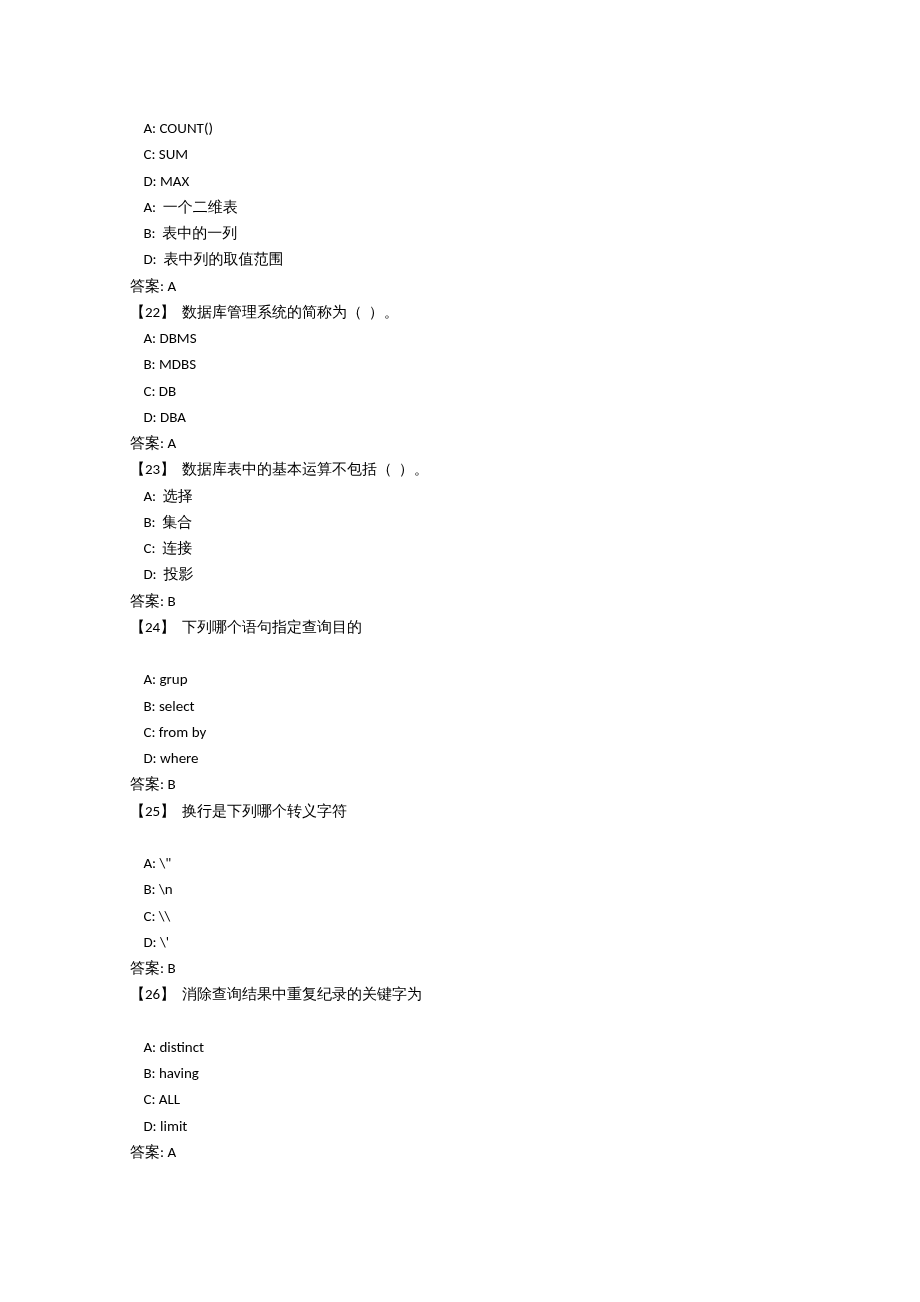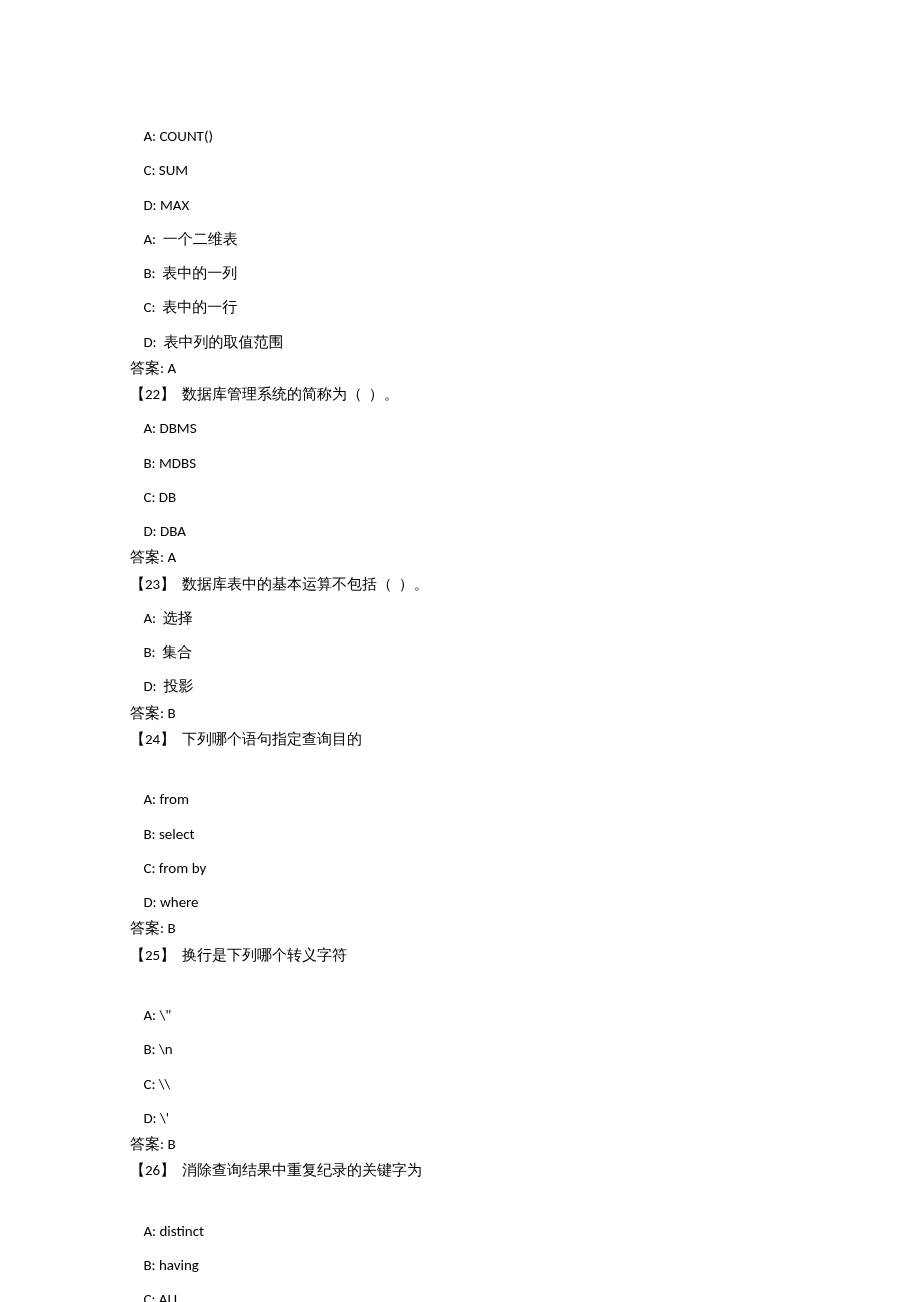--- a/index.html
+++ b/index.html
@@ -14,49 +14,48 @@
       color: #000000;
       line-height: 1.75;
       padding: 115px 130px 60px 130px;
       width: 920px;
     }
     .line {
       white-space: pre;
     }
     .option {
       padding-left: 10px;
-      margin-top: 8px;
     }
   </style>
 </head>
 <body>
 
 <div id="content">
     <div class="line option"> A: COUNT()</div>
     <div class="line option"> C: SUM</div>
     <div class="line option"> D: MAX</div>
     <div class="line option"> A:  一个二维表</div>
     <div class="line option"> B:  表中的一列</div>
-    <div class="line option"> C:  表中的一行</div>
     <div class="line option"> D:  表中列的取值范围</div>
     <div class="line">答案: A</div>
     <div class="line">【22】  数据库管理系统的简称为（  ）。</div>
     <div class="line option"> A: DBMS</div>
     <div class="line option"> B: MDBS</div>
     <div class="line option"> C: DB</div>
     <div class="line option"> D: DBA</div>
     <div class="line">答案: A</div>
     <div class="line">【23】  数据库表中的基本运算不包括（  ）。</div>
     <div class="line option"> A:  选择</div>
     <div class="line option"> B:  集合</div>
+    <div class="line option"> C:  连接</div>
     <div class="line option"> D:  投影</div>
     <div class="line">答案: B</div>
     <div class="line">【24】  下列哪个语句指定查询目的</div>
     <div class="line">&nbsp;</div>
-    <div class="line option"> A: from</div>
+    <div class="line option"> A: grup</div>
     <div class="line option"> B: select</div>
     <div class="line option"> C: from by</div>
     <div class="line option"> D: where</div>
     <div class="line">答案: B</div>
     <div class="line">【25】  换行是下列哪个转义字符</div>
     <div class="line">&nbsp;</div>
     <div class="line option"> A: \"</div>
     <div class="line option"> B: \n</div>
     <div class="line option"> C: \\</div>
     <div class="line option"> D: \'</div>

